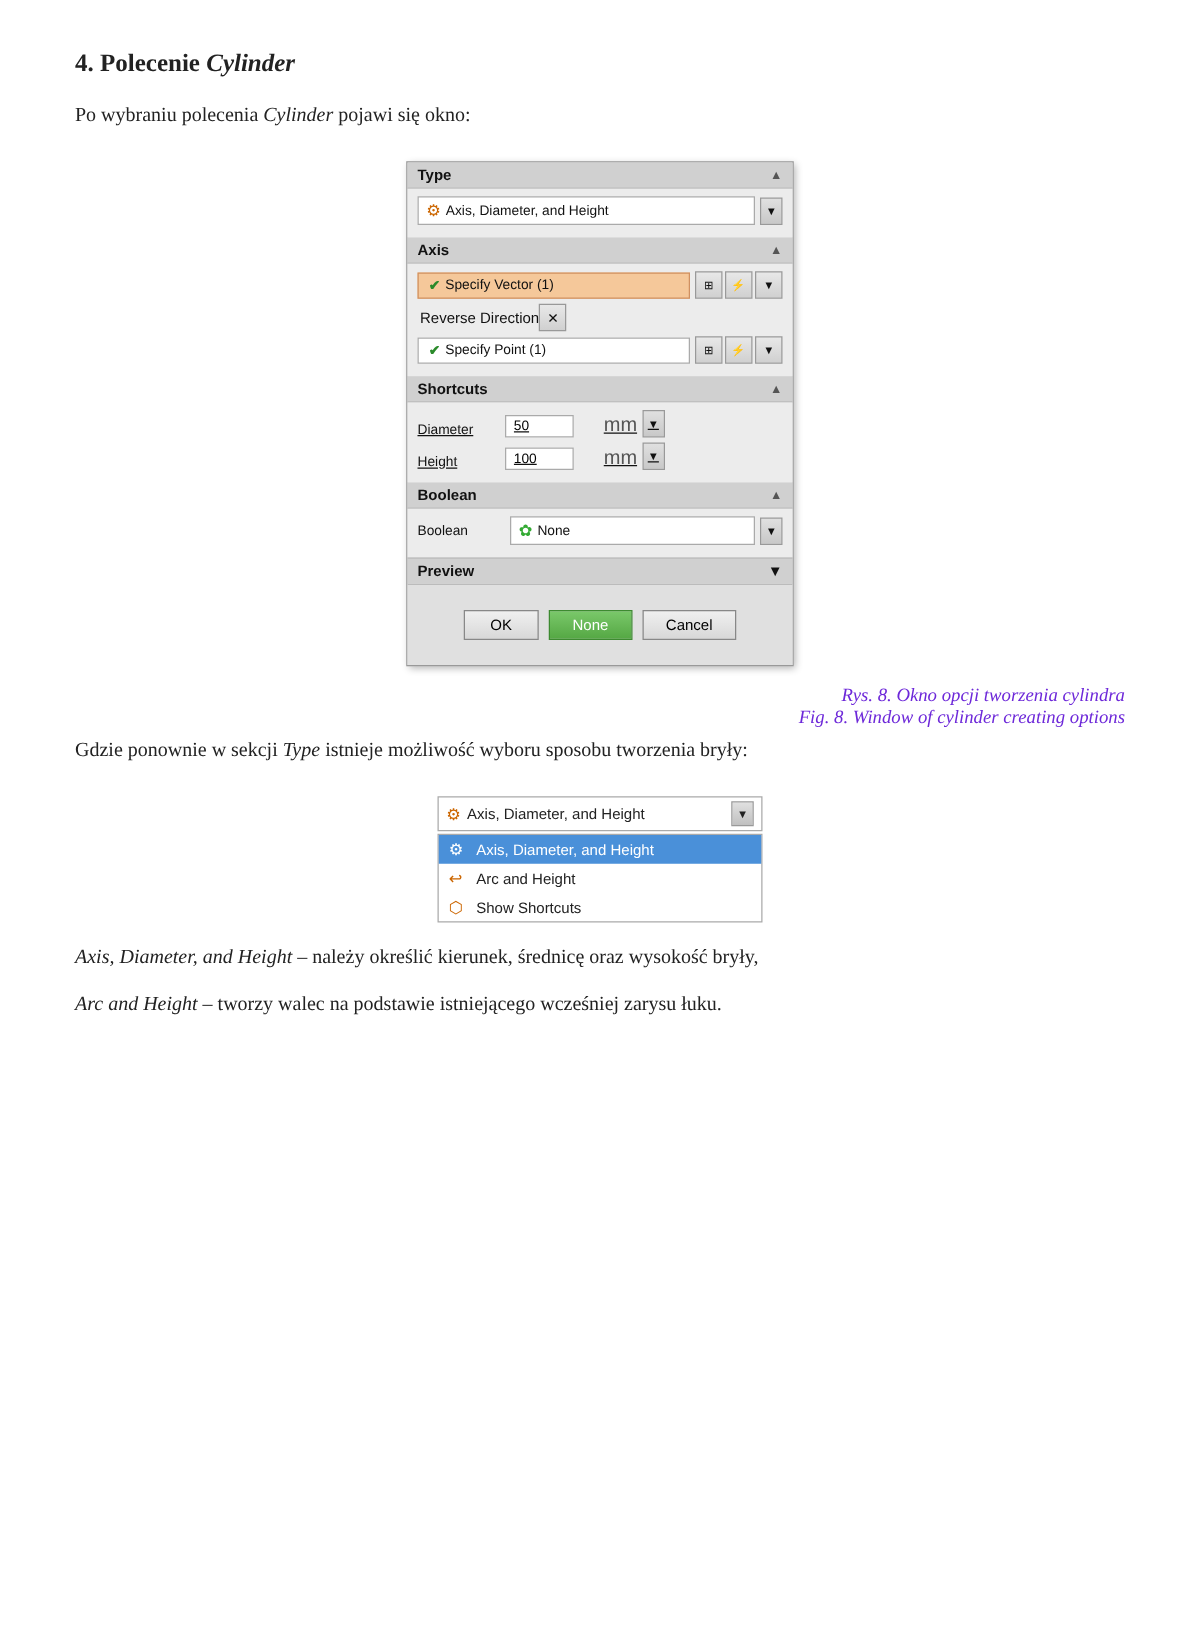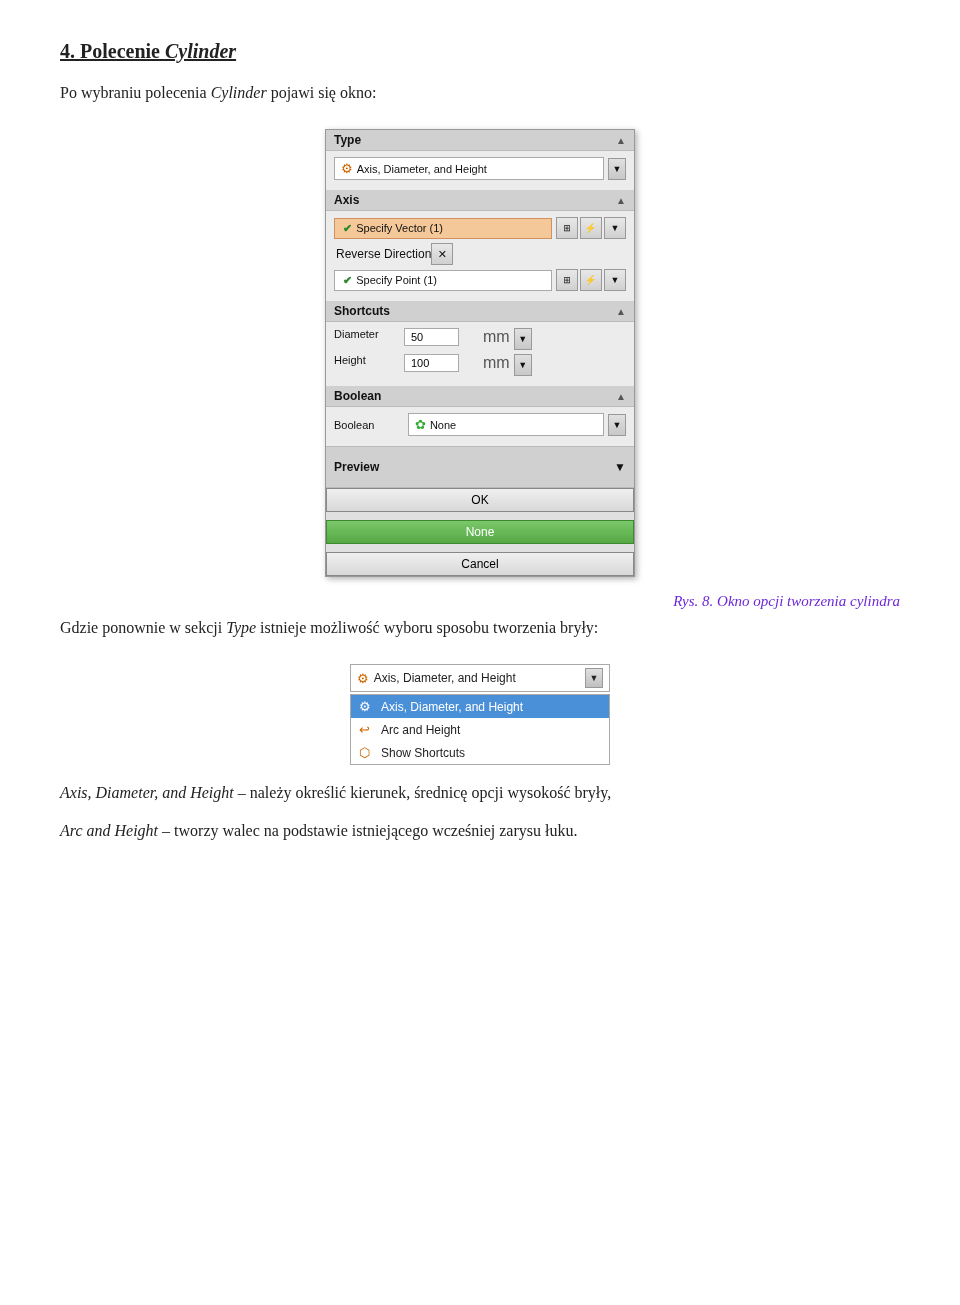--- a/index.html
+++ b/index.html
@@ -9,21 +9,20 @@
       color: #222;
       font-size: 16px;
       padding: 40px 60px;
       width: 960px;
       min-height: 1305px;
     }
     h2 {
       font-size: 20px;
       font-weight: bold;
       margin-bottom: 18px;
-      text-decoration: underline;
     }
     h2 em, p em {
       font-style: italic;
     }
     p {
       margin-bottom: 14px;
       line-height: 1.5;
     }
     .figure-container {
       display: flex;
@@ -131,22 +130,23 @@
       align-items: center;
       gap: 4px;
       cursor: pointer;
     }
     .specify-point-btn .check {
       color: #2a8a2a;
       font-weight: bold;
     }
     .dim-row {
       display: flex;
-      align-items: flex-start;
+      align-items: flex-end;
       margin-bottom: 4px;
+      text-decoration: underline;
     }
     .dim-label {
       width: 70px;
       font-size: 11px;
     }
     .dim-value {
       background: #fff;
       border: 1px solid #aaa;
       padding: 2px 6px;
       width: 55px;
@@ -179,32 +179,31 @@
       gap: 4px;
     }
     .preview-section {
       background: #d0d0d0;
       border-top: 1px solid #bbb;
     }
     .preview-header {
       display: flex;
       justify-content: space-between;
       align-items: center;
-      padding: 13px 8px;
+      padding: 3px 8px;
       font-weight: bold;
       font-size: 12px;
     }
     .dialog-buttons {
       display: flex;
       justify-content: center;
       gap: 8px;
-      padding: 0;
+      padding: 20px;
       background: #e0e0e0;
       border-top: 1px solid #bbb;
-      flex-direction: column;
     }
     .dlg-btn {
       padding: 4px 18px;
       font-size: 12px;
       border: 1px solid #888;
       background: linear-gradient(to bottom, #f0f0f0, #d8d8d8);
       cursor: pointer;
       min-width: 60px;
     }
     .dlg-btn-apply {
@@ -391,20 +390,21 @@
     <div class="dialog-buttons">
       <button class="dlg-btn">OK</button>
       <button class="dlg-btn dlg-btn-apply">None</button>
       <button class="dlg-btn">Cancel</button>
     </div>
   </div>
 </div>
 
 <div class="caption-text">
   <div>Rys. 8. Okno opcji tworzenia cylindra</div>
+  <div>Fig. 8. Window of cylinder creating options</div>
 </div>
 
 <p>
   <span>Gdzie ponownie w sekcji </span>
   <em>Type</em>
   <span> istnieje możliwość wyboru sposobu tworzenia bryły:</span>
 </p>
 
 <div class="dropdown-menu-fig">
   <div class="dropdown-menu-container">
@@ -430,19 +430,19 @@
       </div>
     </div>
   </div>
 </div>
 
 <div class="caption-text">
 </div>
 
 <p>
   <em>Axis, Diameter, and Height</em>
-  <span> – należy określić kierunek, średnicę opcji wysokość bryły,</span>
+  <span> – należy określić kierunek, średnicę oraz wysokość bryły,</span>
 </p>
 
 <p>
   <em>Arc and Height</em>
   <span> – tworzy walec na podstawie istniejącego wcześniej zarysu łuku.</span>
 </p>
 
 </body></html>

